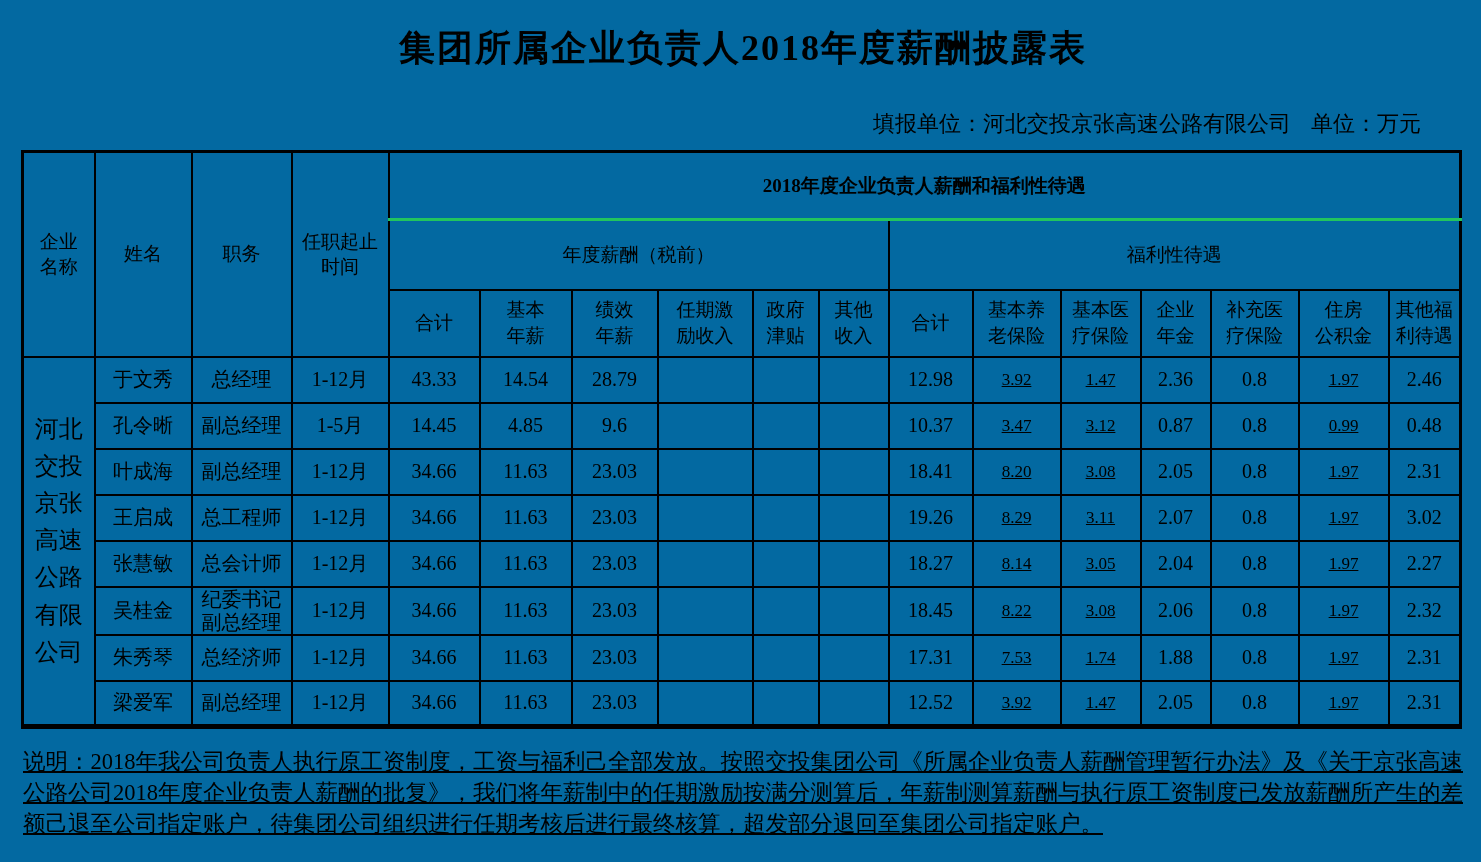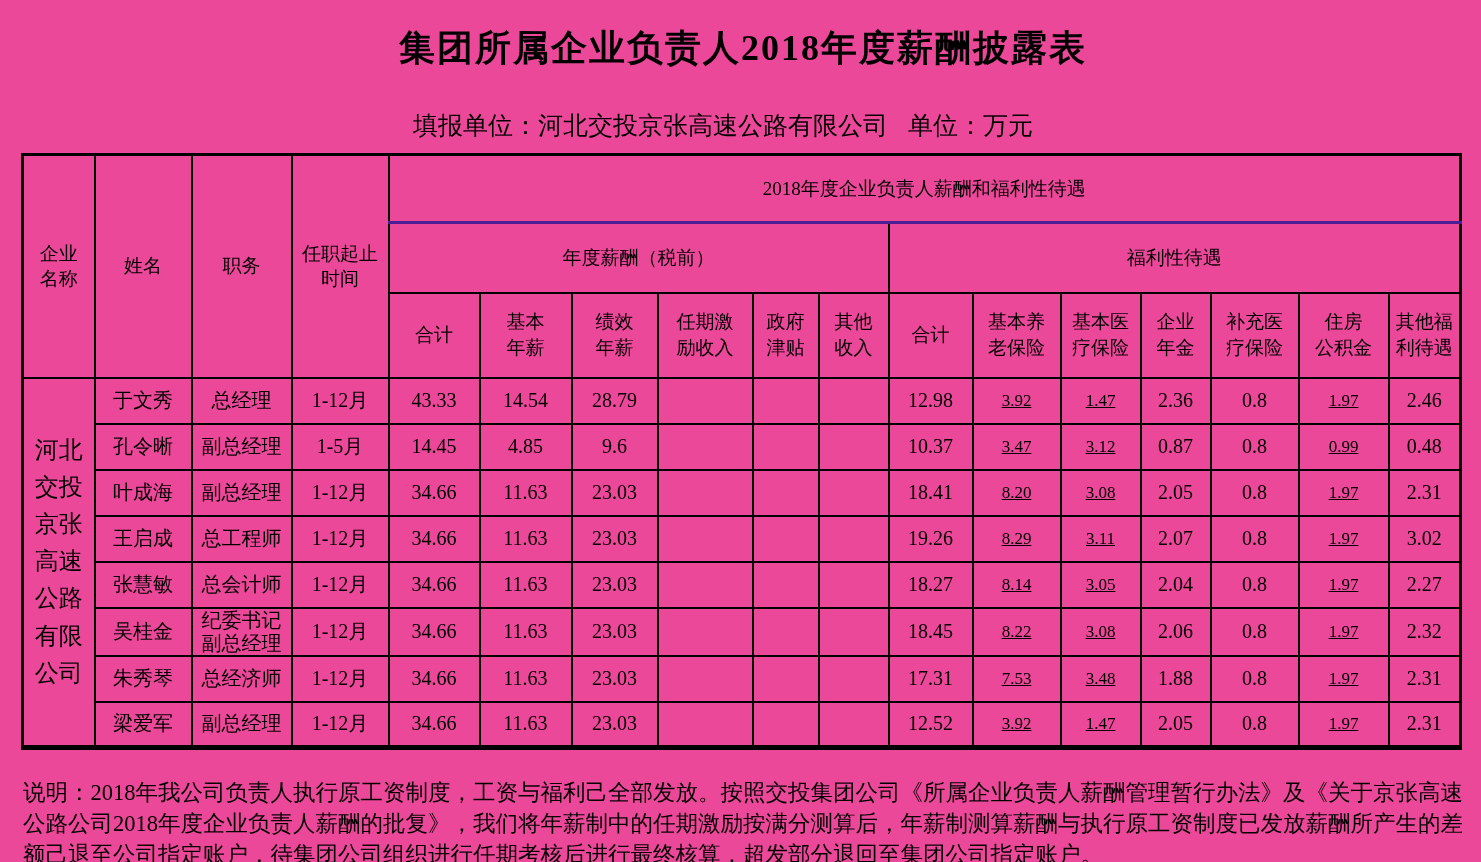--- a/index.html
+++ b/index.html
@@ -1,38 +1,38 @@
 <!DOCTYPE html>
 <html><head>
 <meta charset="utf-8">
 <style>
   * { box-sizing: border-box; }
   html, body { margin: 0; padding: 0; background: #ffffff; }
   .page {
     position: relative;
     width: 1481px;
     height: 862px;
-    background: #ec4899;
+    background: #0369a1;
     color: #000;
     font-family: "Liberation Serif", "DejaVu Serif", serif;
     padding: 8px 16px 0 21px;
     overflow: hidden;
   }
   .title {
     margin: 16px 0 0 0;
     text-align: center;
     font-size: 36px;
     font-weight: bold;
     letter-spacing: 2px;
   }
   .meta-row {
     display: flex;
-    justify-content: center;
+    justify-content: flex-end;
     align-items: flex-end;
-    font-size: 25px;
+    font-size: 22px;
     margin: 36px 0 11px 0;
     padding: 0 44px 0 4px;
     gap: 20px;
   }
   table.salary {
     border-collapse: collapse;
     table-layout: fixed;
     width: 1438px;
     border: 3px solid #000;
     border-bottom: 5px solid #000;
@@ -45,38 +45,39 @@
     overflow: hidden;
   }
   thead th {
     font-weight: normal;
     font-size: 19px;
     line-height: 1.35;
     white-space: pre-line;
   }
   thead tr.hr-a { height: 68px; }
   thead tr.hr-b { height: 70px; }
-  thead tr.hr-c { height: 85px; }
-  thead th.group-main { border-bottom: 3px solid #4c1d95; }
+  thead tr.hr-c { height: 67px; }
+  thead th.group-main { border-bottom: 3px solid #22c55e; font-weight: bold; }
   tbody tr { height: 46px; }
   tbody td { font-size: 20px; line-height: 1.15; }
   td.ent {
     white-space: pre-line;
     font-size: 24px;
     line-height: 1.55;
     padding: 0;
   }
   td.pos { white-space: pre-line; margin-left: 41px; }
   td.num { font-family: "Liberation Serif", "DejaVu Serif", serif; }
   td.sm { font-size: 17px; text-decoration: underline; }
   .note {
-    margin: 27px 2px 0 2px;
+    margin: 17px 2px 0 2px;
     font-size: 22.5px;
     line-height: 31px;
     text-align: justify;
+    text-decoration: underline;
   }
 </style>
 </head>
 <body>
 
 <div class="page">
 
   <h1 class="title">集团所属企业负责人2018年度薪酬披露表</h1>
 
   <div class="meta-row">
@@ -267,21 +268,21 @@
         <td class="pos">总经济师</td>
         <td>1-12月</td>
         <td class="num">34.66</td>
         <td class="num">11.63</td>
         <td class="num">23.03</td>
         <td class="num"></td>
         <td class="num"></td>
         <td class="num"></td>
         <td class="num">17.31</td>
         <td class="num sm">7.53</td>
-        <td class="num sm">3.48</td>
+        <td class="num sm">1.74</td>
         <td class="num">1.88</td>
         <td class="num">0.8</td>
         <td class="num sm">1.97</td>
         <td class="num">2.31</td>
       </tr>
       <tr>
         <td>梁爱军</td>
         <td class="pos">副总经理</td>
         <td>1-12月</td>
         <td class="num">34.66</td>

